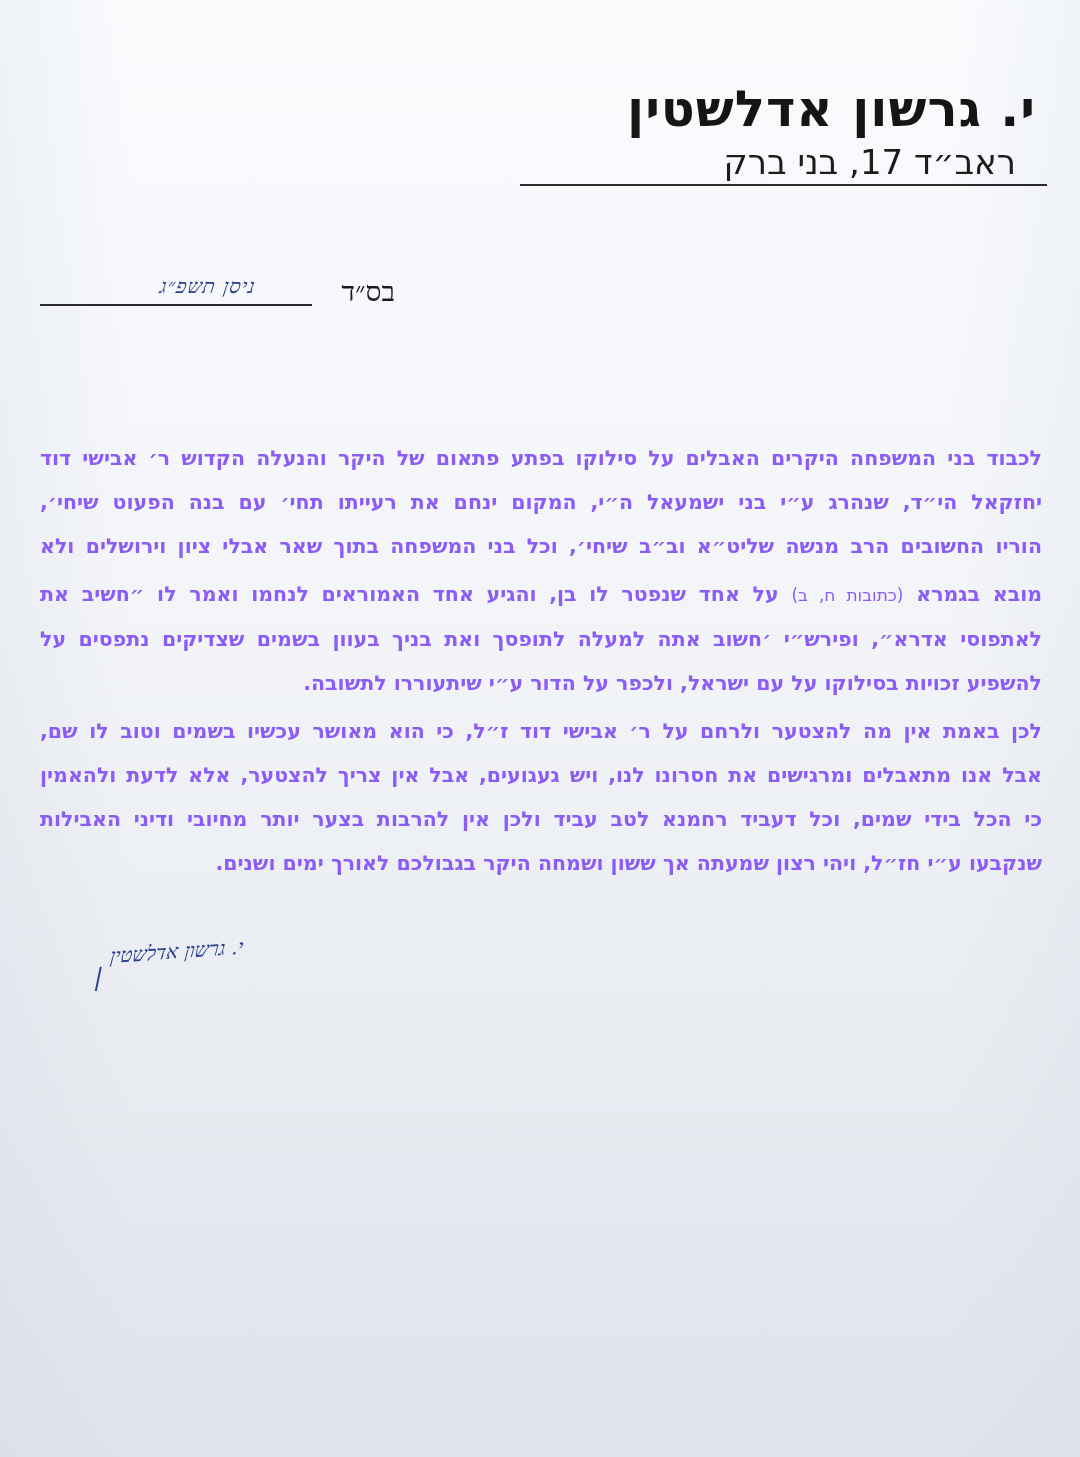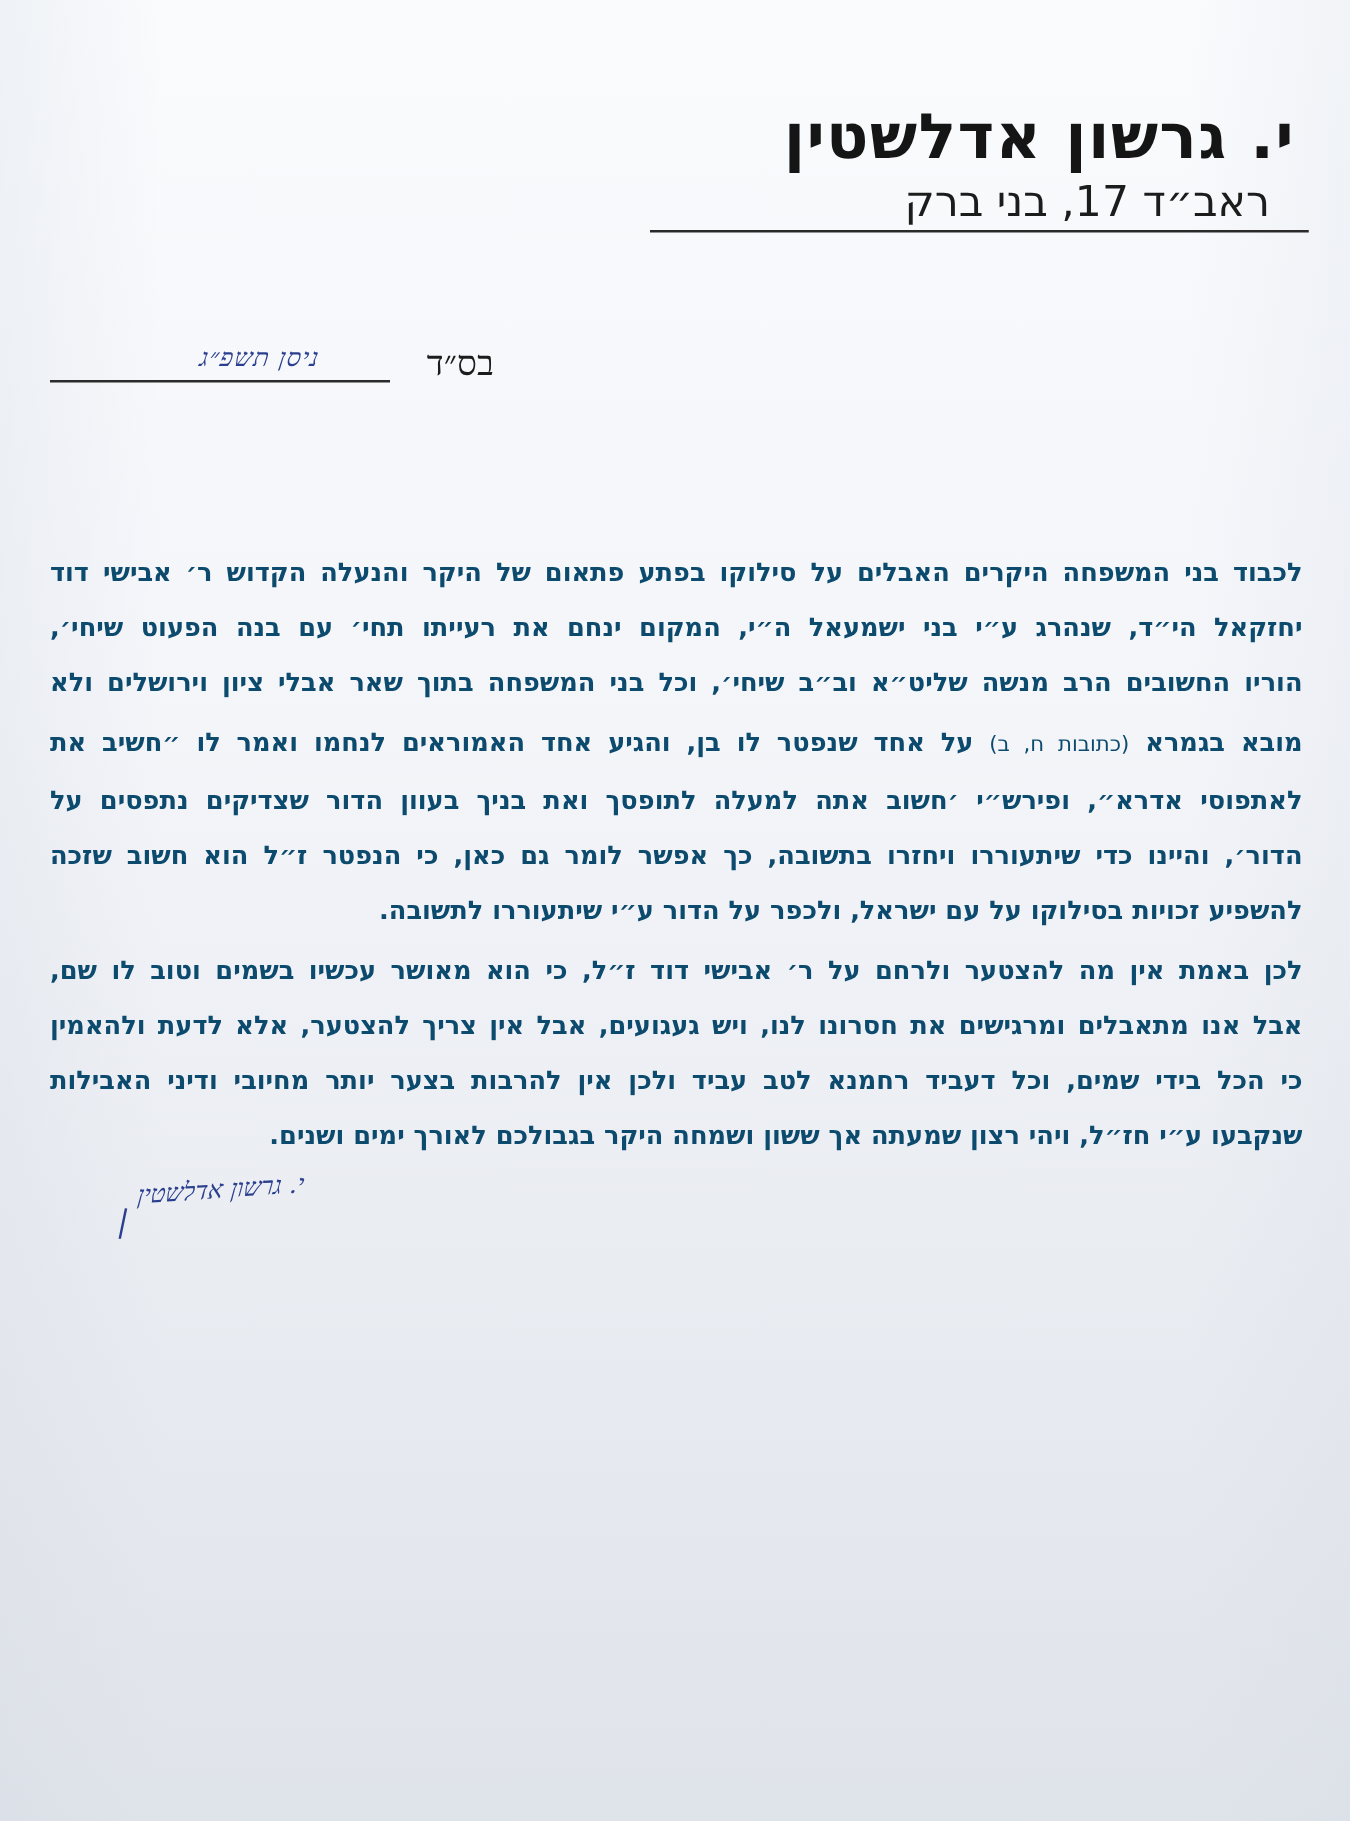--- a/index.html
+++ b/index.html
@@ -94,21 +94,21 @@
       top: 436px;
       left: 40px;
       width: 1002px;
       direction: rtl;
       text-align: justify;
       text-align-last: right;
       font-family: "DejaVu Sans", sans-serif;
       font-weight: bold;
       font-size: 20.5px;
       line-height: 44px;
-      color: #0c4a6e;
+      color: #8b5cf6;
     }
     .para {
       margin: 0 0 0 0;
     }
     .para + .para {
       margin-top: 4px;
     }
     .line {
       display: block;
       text-align: justify;
@@ -165,22 +165,21 @@
 </div>
 
 <div class="body-text">
   <div class="para">
     <span class="line">לכבוד בני המשפחה היקרים האבלים על סילוקו בפתע פתאום של היקר והנעלה הקדוש ר׳ אבישי דוד</span>
     <span class="line">יחזקאל הי״ד, שנהרג ע״י בני ישמעאל ה״י, המקום ינחם את רעייתו תחי׳ עם בנה הפעוט שיחי׳,</span>
     <span class="line">הוריו החשובים הרב מנשה שליט״א וב״ב שיחי׳, וכל בני המשפחה בתוך שאר אבלי ציון וירושלים ולא</span>
   </div>
   <div class="para">
     <span class="line"><span>מובא בגמרא</span> <span class="cite">(כתובות ח, ב)</span> <span>על אחד שנפטר לו בן, והגיע אחד האמוראים לנחמו ואמר לו ״חשיב את</span></span>
-    <span class="line">לאתפוסי אדרא״, ופירש״י ׳חשוב אתה למעלה לתופסך ואת בניך בעוון הדור שצדיקים נתפסים על</span>
-    <span class="line">הדור׳, והיינו כדי שיתעוררו ויחזרו בתשובה, כך אפשר לומר גם כאן, כי הנפטר ז״ל הוא חשוב שזכה</span>
+    <span class="line">לאתפוסי אדרא״, ופירש״י ׳חשוב אתה למעלה לתופסך ואת בניך בעוון בשמים שצדיקים נתפסים על</span>
     <span class="line last">להשפיע זכויות בסילוקו על עם ישראל, ולכפר על הדור ע״י שיתעוררו לתשובה.</span>
   </div>
   <div class="para">
     <span class="line">לכן באמת אין מה להצטער ולרחם על ר׳ אבישי דוד ז״ל, כי הוא מאושר עכשיו בשמים וטוב לו שם,</span>
     <span class="line">אבל אנו מתאבלים ומרגישים את חסרונו לנו, ויש געגועים, אבל אין צריך להצטער, אלא לדעת ולהאמין</span>
     <span class="line">כי הכל בידי שמים, וכל דעביד רחמנא לטב עביד ולכן אין להרבות בצער יותר מחיובי ודיני האבילות</span>
     <span class="line last">שנקבעו ע״י חז״ל, ויהי רצון שמעתה אך ששון ושמחה היקר בגבולכם לאורך ימים ושנים.</span>
   </div>
 </div>
 

